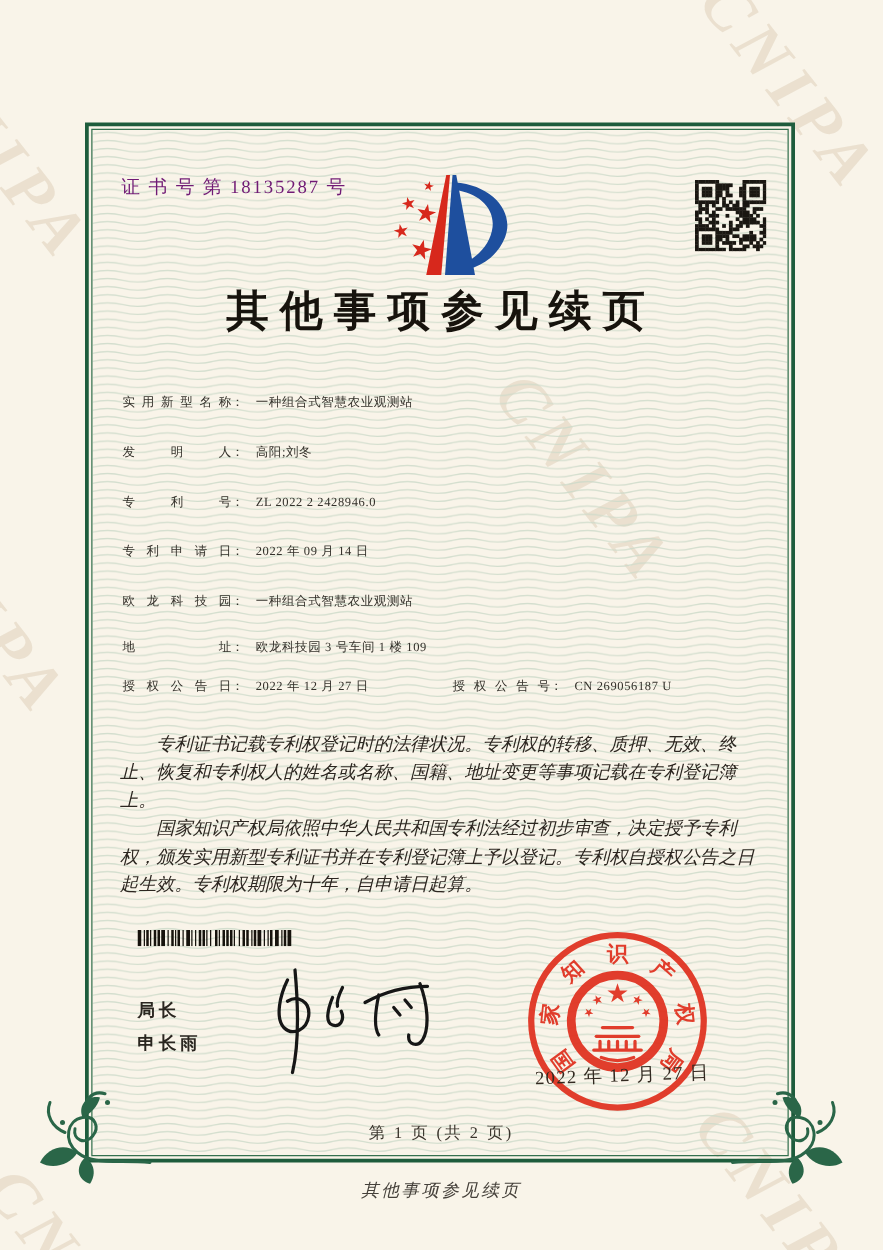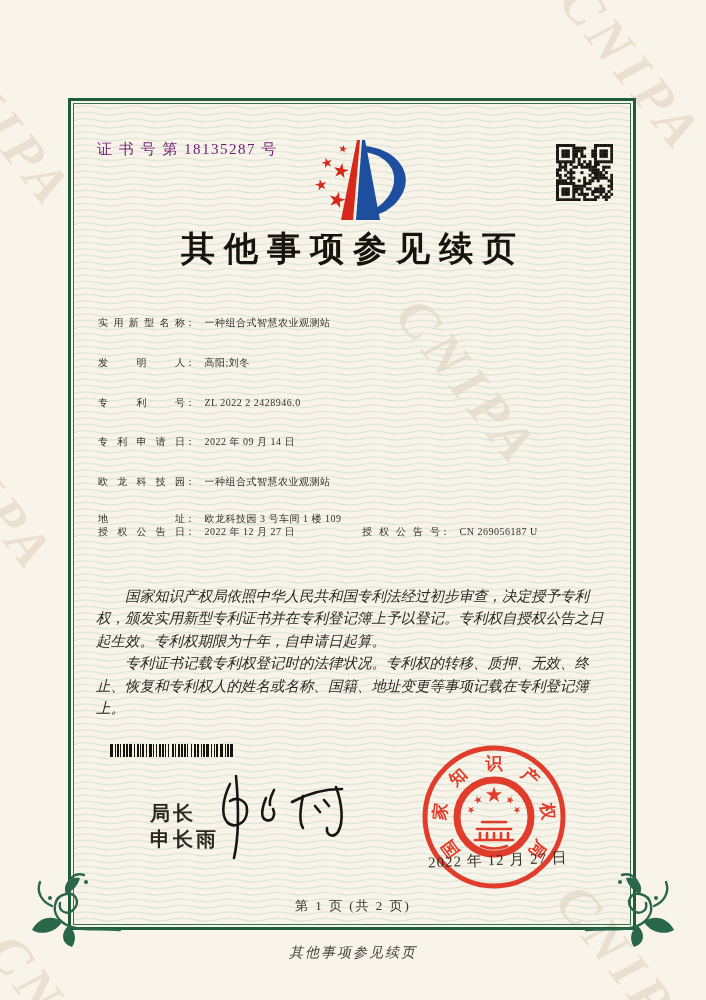--- a/index.html
+++ b/index.html
@@ -34,21 +34,21 @@
              font-family:"DejaVu Serif",serif;font-style:italic;
              font-size:14.5px;line-height:22.4px;color:#2c2620;}
   .body-text p{margin:0;text-indent:2em;}
   
   [data-name=barcode]{position:absolute;left:110px;top:744px;width:167px;height:13px;
                       display:flex;overflow:hidden;}
   [data-name=barcode] i{height:100%;flex:0 0 auto;}
   [data-name=barcode] i.dark{background:#17130d;}
   
   .signer{position:absolute;left:110px;font-family:"Liberation Sans",sans-serif;
-          font-weight:600;font-size:20px;letter-spacing:3px;color:#2a2620;margin-left:40px;}
+          font-weight:600;font-size:14px;letter-spacing:3px;color:#2a2620;}
   .signature{position:absolute;left:200px;top:770px;}
   
   .seal{position:absolute;left:414px;top:737px;width:160px;height:160px;opacity:.93;}
   .seal svg{position:absolute;left:0;top:0;}
   [data-name=seal-ring-text]{position:absolute;inset:0;}
   [data-name=seal-ring-text] span{position:absolute;left:50%;top:50%;
       font-family:"Liberation Serif",serif;font-weight:700;font-size:17px;color:#e0301e;}
   .seal-date{position:absolute;left:14px;top:114px;width:140px;font-size:15px;
              letter-spacing:1px;color:#241b12;transform:rotate(-2deg);white-space:nowrap;}
   
@@ -400,32 +400,32 @@
 <div class="frow" style="top:471px" data-name="field-row-patentee">
   <span class="flabel" data-name="field-label">欧龙科技园</span><span class="colon">：</span>
   <span class="fvalue" data-name="field-value">一种组合式智慧农业观测站</span>
 </div>
 <div class="frow" style="top:508px" data-name="field-row-address">
   <span class="flabel" data-name="field-label">地址</span><span class="colon">：</span>
   <span class="fvalue" data-name="field-value">
     <span class="val-line">欧龙科技园 3 号车间 1 楼 109</span>
   </span>
 </div>
-<div class="frow" style="top:521px" data-name="field-row-grant">
+<div class="frow" style="top:539px" data-name="field-row-grant">
   <span class="flabel" data-name="field-label">授权公告日</span><span class="colon">：</span>
   <span class="fvalue" data-name="field-value">2022 年 12 月 27 日</span>
   <span class="pair2" data-name="field-pair-grant-number">
     <span class="flabel w5" data-name="field-label">授权公告号</span><span class="colon">：</span>
     <span class="fvalue" data-name="field-value">CN 269056187 U</span>
   </span>
 </div>
 
 <div class="body-text" data-name="legal-text">
+  <p data-name="legal-paragraph-2">专利证书记载专利权登记时的法律状况。专利权的转移、质押、无效、终止、恢复和专利权人的姓名或名称、国籍、地址变更等事项记载在专利登记簿上。</p>
   <p data-name="legal-paragraph-1">国家知识产权局依照中华人民共和国专利法经过初步审查，决定授予专利权，颁发实用新型专利证书并在专利登记簿上予以登记。专利权自授权公告之日起生效。专利权期限为十年，自申请日起算。</p>
-  <p data-name="legal-paragraph-2">专利证书记载专利权登记时的法律状况。专利权的转移、质押、无效、终止、恢复和专利权人的姓名或名称、国籍、地址变更等事项记载在专利登记簿上。</p>
 </div>
 
 <div data-name="barcode">
     <i class="dark" style="width: 3px;"></i>
     <i style="width: 2px;"></i>
     <i class="dark" style="width: 1px;"></i>
     <i style="width: 1px;"></i>
     <i class="dark" style="width: 2px;"></i>
     <i style="width: 1px;"></i>
     <i class="dark" style="width: 1px;"></i>

